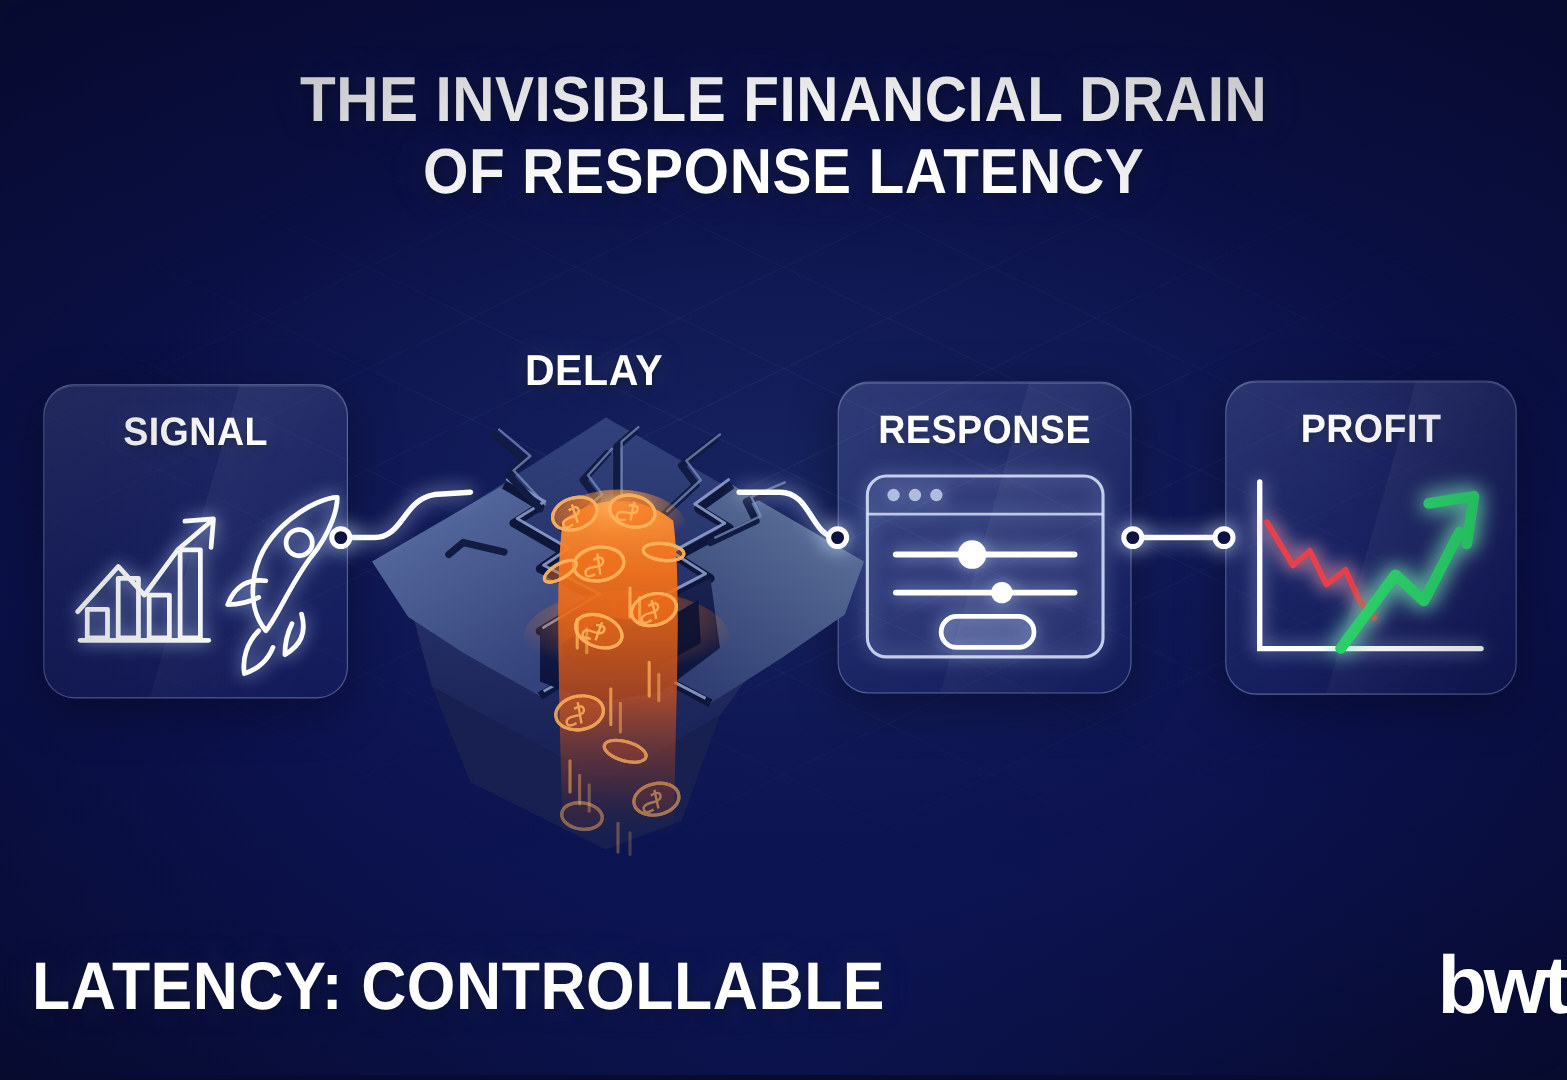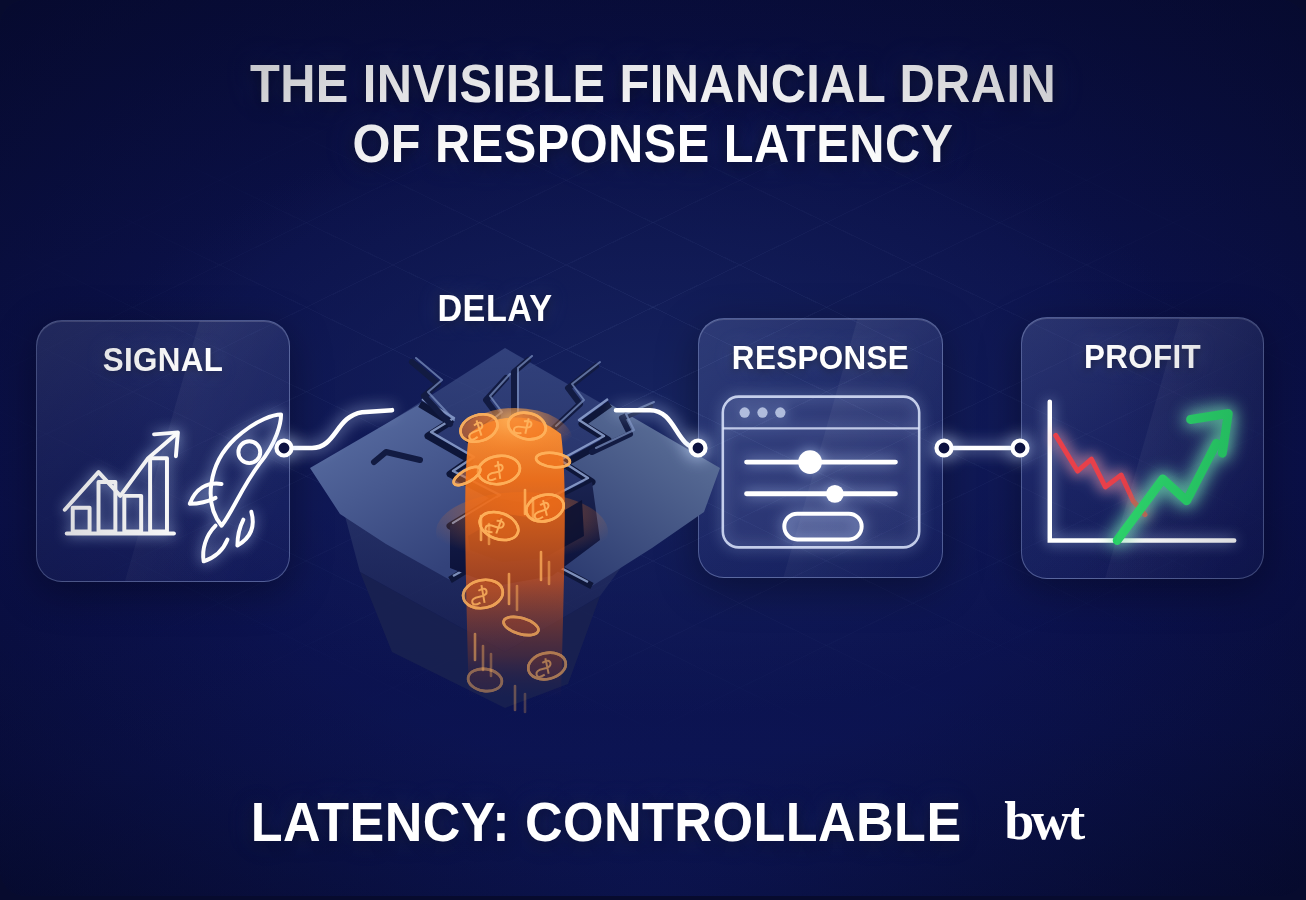--- a/index.html
+++ b/index.html
@@ -43,31 +43,31 @@
     color:#ffffff;
     font-size:53px; line-height:1.13;
     font-weight:bold; letter-spacing:.5px;
     text-shadow:0 3px 16px rgba(0,0,0,.55), 0 0 34px rgba(130,160,255,.22);
     transform:scaleX(.92);
   }
   .title .l2{ display:block; }
 
   .bottombar{
     position:absolute; left:0; right:0; bottom:42px;
-    display:flex; align-items:center; justify-content:center; gap:16px;
+    display:flex; align-items:center; justify-content:space-between; gap:16px;
   }
   .bottom-text{
     color:#fff; font-size:56px; font-weight:bold; letter-spacing:.5px;
     text-shadow:0 3px 16px rgba(0,0,0,.5), 0 0 30px rgba(130,160,255,.2);
     transform:scaleX(.93);
   }
   .logo{
-    color:#fff; font-size:54px; font-weight:bold;
+    color:#fff; font-size:68px; font-weight:bold;
     letter-spacing:-3px; line-height:.8;
-    font-family:Liberation Serif, serif;
+    font-family:Liberation Sans, sans-serif;
   }
 
   
   .card{
     position:absolute;
     border-radius:26px;
     border:1px solid rgba(190,208,255,.33);
     background:
       linear-gradient(150deg, rgba(175,195,255,.175) 0%, rgba(150,175,255,.10) 42%, rgba(110,140,230,.055) 100%);
     box-shadow:0 10px 40px rgba(0,0,0,.35), inset 0 1px 0 rgba(255,255,255,.16);

